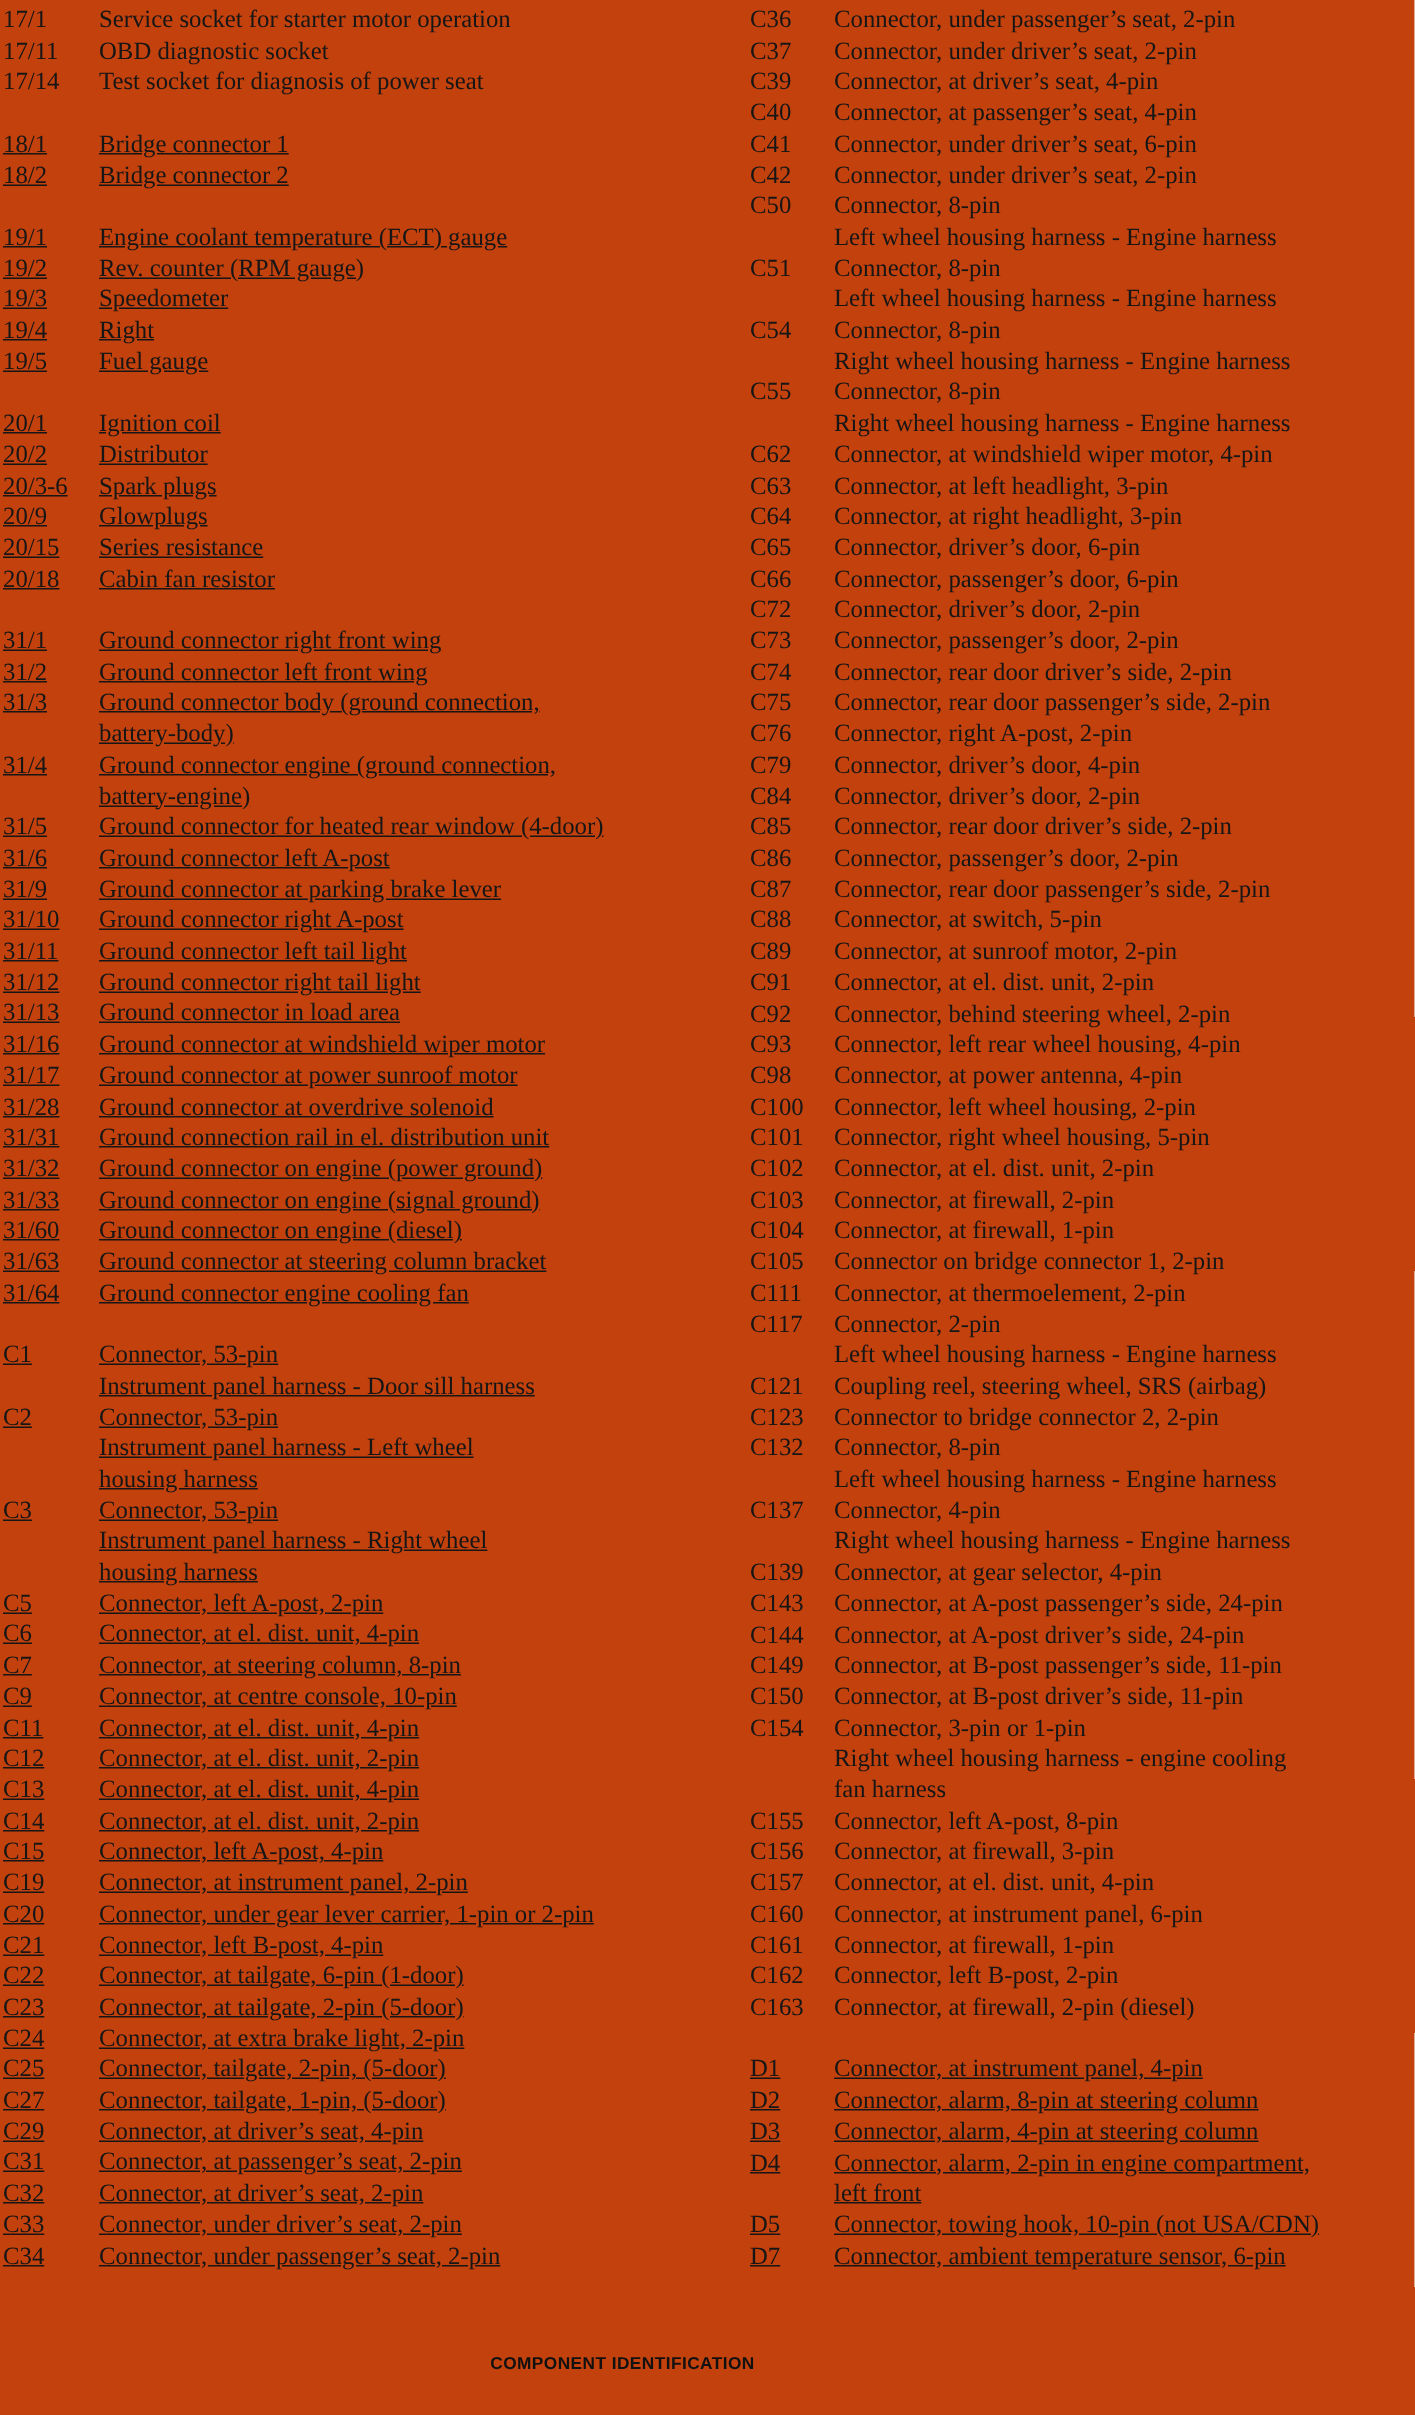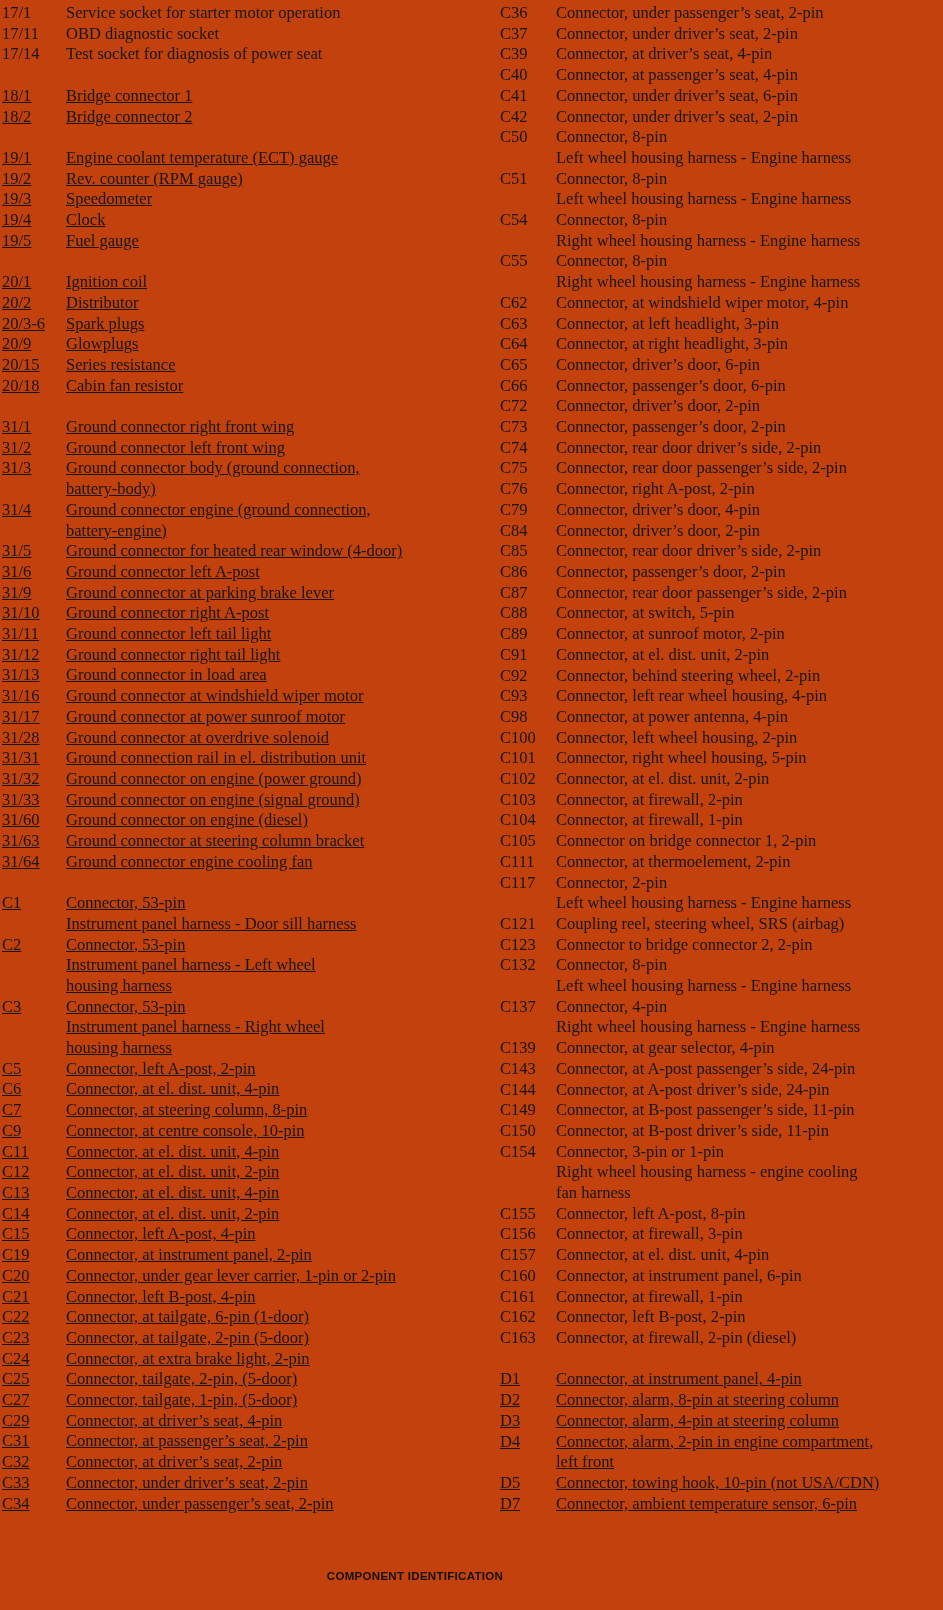--- a/index.html
+++ b/index.html
@@ -73,21 +73,21 @@
         <div class="row">
     <span class="code">19/2</span>
     <span class="desc">Rev. counter (RPM gauge)</span>
   </div>
         <div class="row">
     <span class="code">19/3</span>
     <span class="desc">Speedometer</span>
   </div>
         <div class="row">
     <span class="code">19/4</span>
-    <span class="desc">Clock</span>
+    <span class="desc">Right</span>
   </div>
         <div class="row">
     <span class="code">19/5</span>
     <span class="desc">Fuel gauge</span>
   </div>
       </div>
       <div class="group">
         <div class="row">
     <span class="code">20/1</span>
     <span class="desc">Ignition coil</span>

